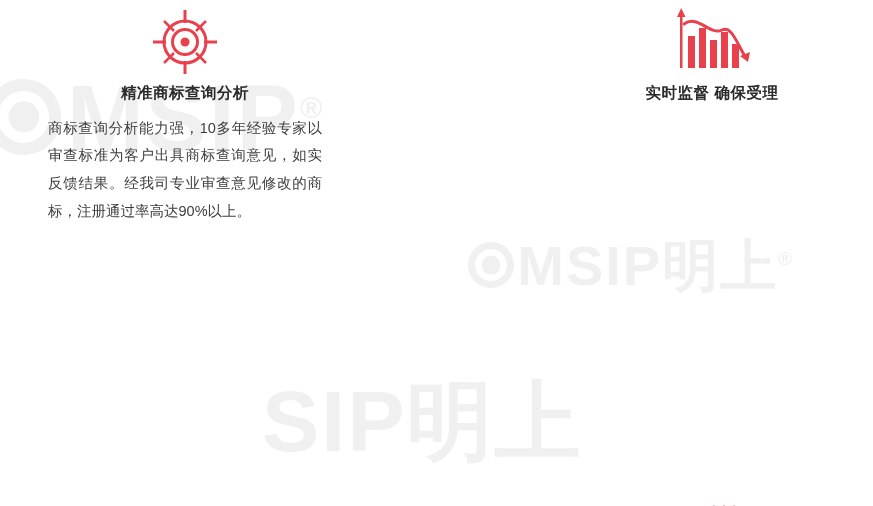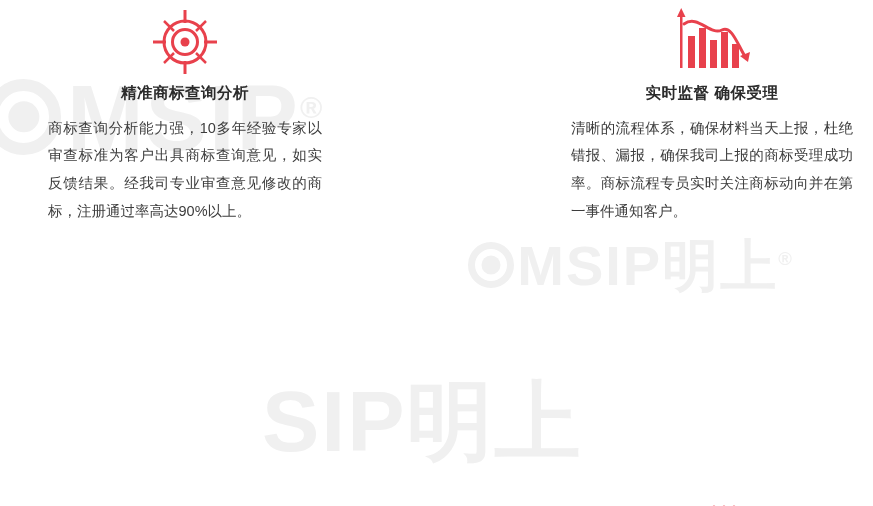--- a/index.html
+++ b/index.html
@@ -169,21 +169,20 @@
             <rect x="51" y="26" width="7" height="36" fill="#e8414c"></rect>
             <rect x="62" y="38" width="7" height="24" fill="#e8414c"></rect>
             <rect x="10" y="10" width="2.5" height="52" fill="#e8414c"></rect>
             <polygon points="11.2,2 7,11 15.5,11" fill="#e8414c"></polygon>
             <path d="M14 18 C28 8, 40 30, 52 24 C62 19, 68 40, 76 52" stroke="#e8414c" stroke-width="3" fill="none" stroke-linecap="round"></path>
             <polygon points="78,56 70,50 80,46" fill="#e8414c"></polygon>
           </g>
         </svg>
       </div>
       <h3 class="card-title">实时监督 确保受理</h3>
-      <p class="card-body">清晰的流程体系，确保材料当天上报，杜绝错报、漏报，确保我司上报的商标受理成功率。商标流程专员实时关注商标动向并在第一事件通知客户。</p>
     </div>
   </div>
 
   <div class="cell c3">
     <div class="cell-inner">
       <div class="icon-wrap">
         <svg width="74" height="74" viewBox="0 0 74 74" aria-hidden="true">
           <g>
             <path d="M40 12 C56 12, 60 24, 58 34 C56 44, 48 48, 44 44 C40 40, 46 34, 50 38" stroke="#33b5c9" stroke-width="5" fill="none" stroke-linecap="round"></path>
             <rect x="12" y="20" width="30" height="42" rx="2" fill="#e8414c"></rect>

